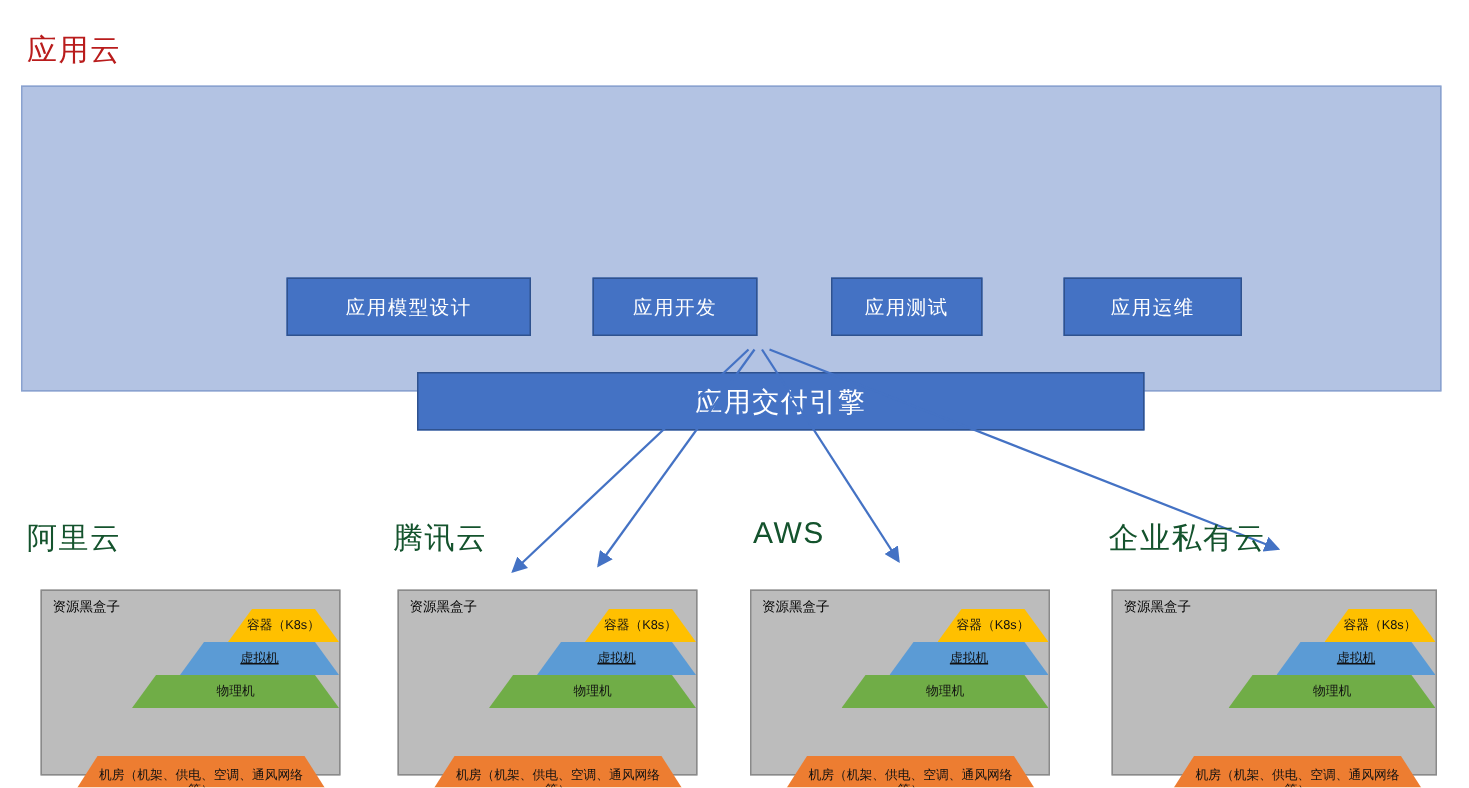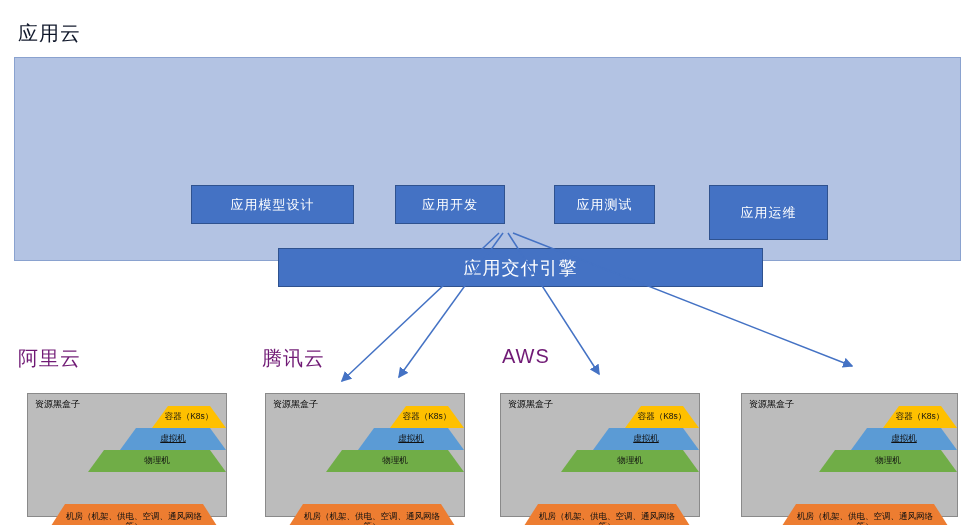--- a/index.html
+++ b/index.html
@@ -15,21 +15,21 @@
     background: #ffffff;
     overflow: hidden;
   }
 
   
   .page-title {
     position: absolute;
     left: 18px;
     top: 20px;
     font-size: 20px;
-    color: #0f172a;
+    color: #b91c1c;
     letter-spacing: 1px;
   }
   .app-panel {
     position: absolute;
     left: 14px;
     top: 57px;
     width: 947px;
     height: 204px;
     background: #b3c3e3;
     border: 1px solid #8aa2cf;
@@ -43,38 +43,38 @@
     color: #ffffff;
     display: flex;
     align-items: center;
     justify-content: center;
     font-size: 13px;
     letter-spacing: 1px;
   }
   .btn-1 { left: 176px; top: 127px; width: 163px; height: 39px; }
   .btn-2 { left: 380px; top: 127px; width: 110px; height: 39px; }
   .btn-3 { left: 539px; top: 127px; width: 101px; height: 39px; }
-  .btn-4 { left: 694px; top: 127px; width: 119px; height: 55px; }
+  .btn-4 { left: 694px; top: 127px; width: 119px; height: 39px; }
   .engine-btn { left: 263px; top: 190px; width: 485px; height: 39px; font-size: 18px; }
 
   
   .arrows-layer {
     position: absolute;
     left: 0; top: 0;
     width: 979px;
     height: 525px;
     pointer-events: none;
   }
 
   
   .cloud-name {
     position: absolute;
     top: 345px;
     font-size: 20px;
-    color: #701a75;
+    color: #14532d;
     letter-spacing: 1px;
   }
   .name-1 { left: 18px; }
   .name-2 { left: 262px; text-align: center; }
   .name-3 { left: 502px; }
   .name-4 { left: 739px; }
 
   .resource-box {
     position: absolute;
     top: 393px;
@@ -167,20 +167,21 @@
     </defs>
     <line x1="499" y1="233" x2="342" y2="381" stroke="#4472C4" stroke-width="1.5" marker-end="url(#arrowhead)"></line>
     <line x1="503" y1="233" x2="399" y2="377" stroke="#4472C4" stroke-width="1.5" marker-end="url(#arrowhead)"></line>
     <line x1="508" y1="233" x2="599" y2="374" stroke="#4472C4" stroke-width="1.5" marker-end="url(#arrowhead)"></line>
     <line x1="513" y1="233" x2="852" y2="366" stroke="#4472C4" stroke-width="1.5" marker-end="url(#arrowhead)"></line>
   </svg>
 
   <div class="cloud-name name-1">阿里云</div>
   <div class="cloud-name name-2">腾讯云</div>
   <div class="cloud-name name-3">AWS</div>
+  <div class="cloud-name name-4">企业私有云</div>
 
   <div class="resource-box box-1">
     <div class="box-label">资源黑盒子</div>
     <div class="pyramid">
       <div class="p-layer p1" style="background: rgb(255, 192, 0);">
           <span>容器（K8s）</span>
         </div>
       <div class="p-layer p2" style="background: rgb(91, 155, 213);">
           <span>虚拟机</span>
         </div>

